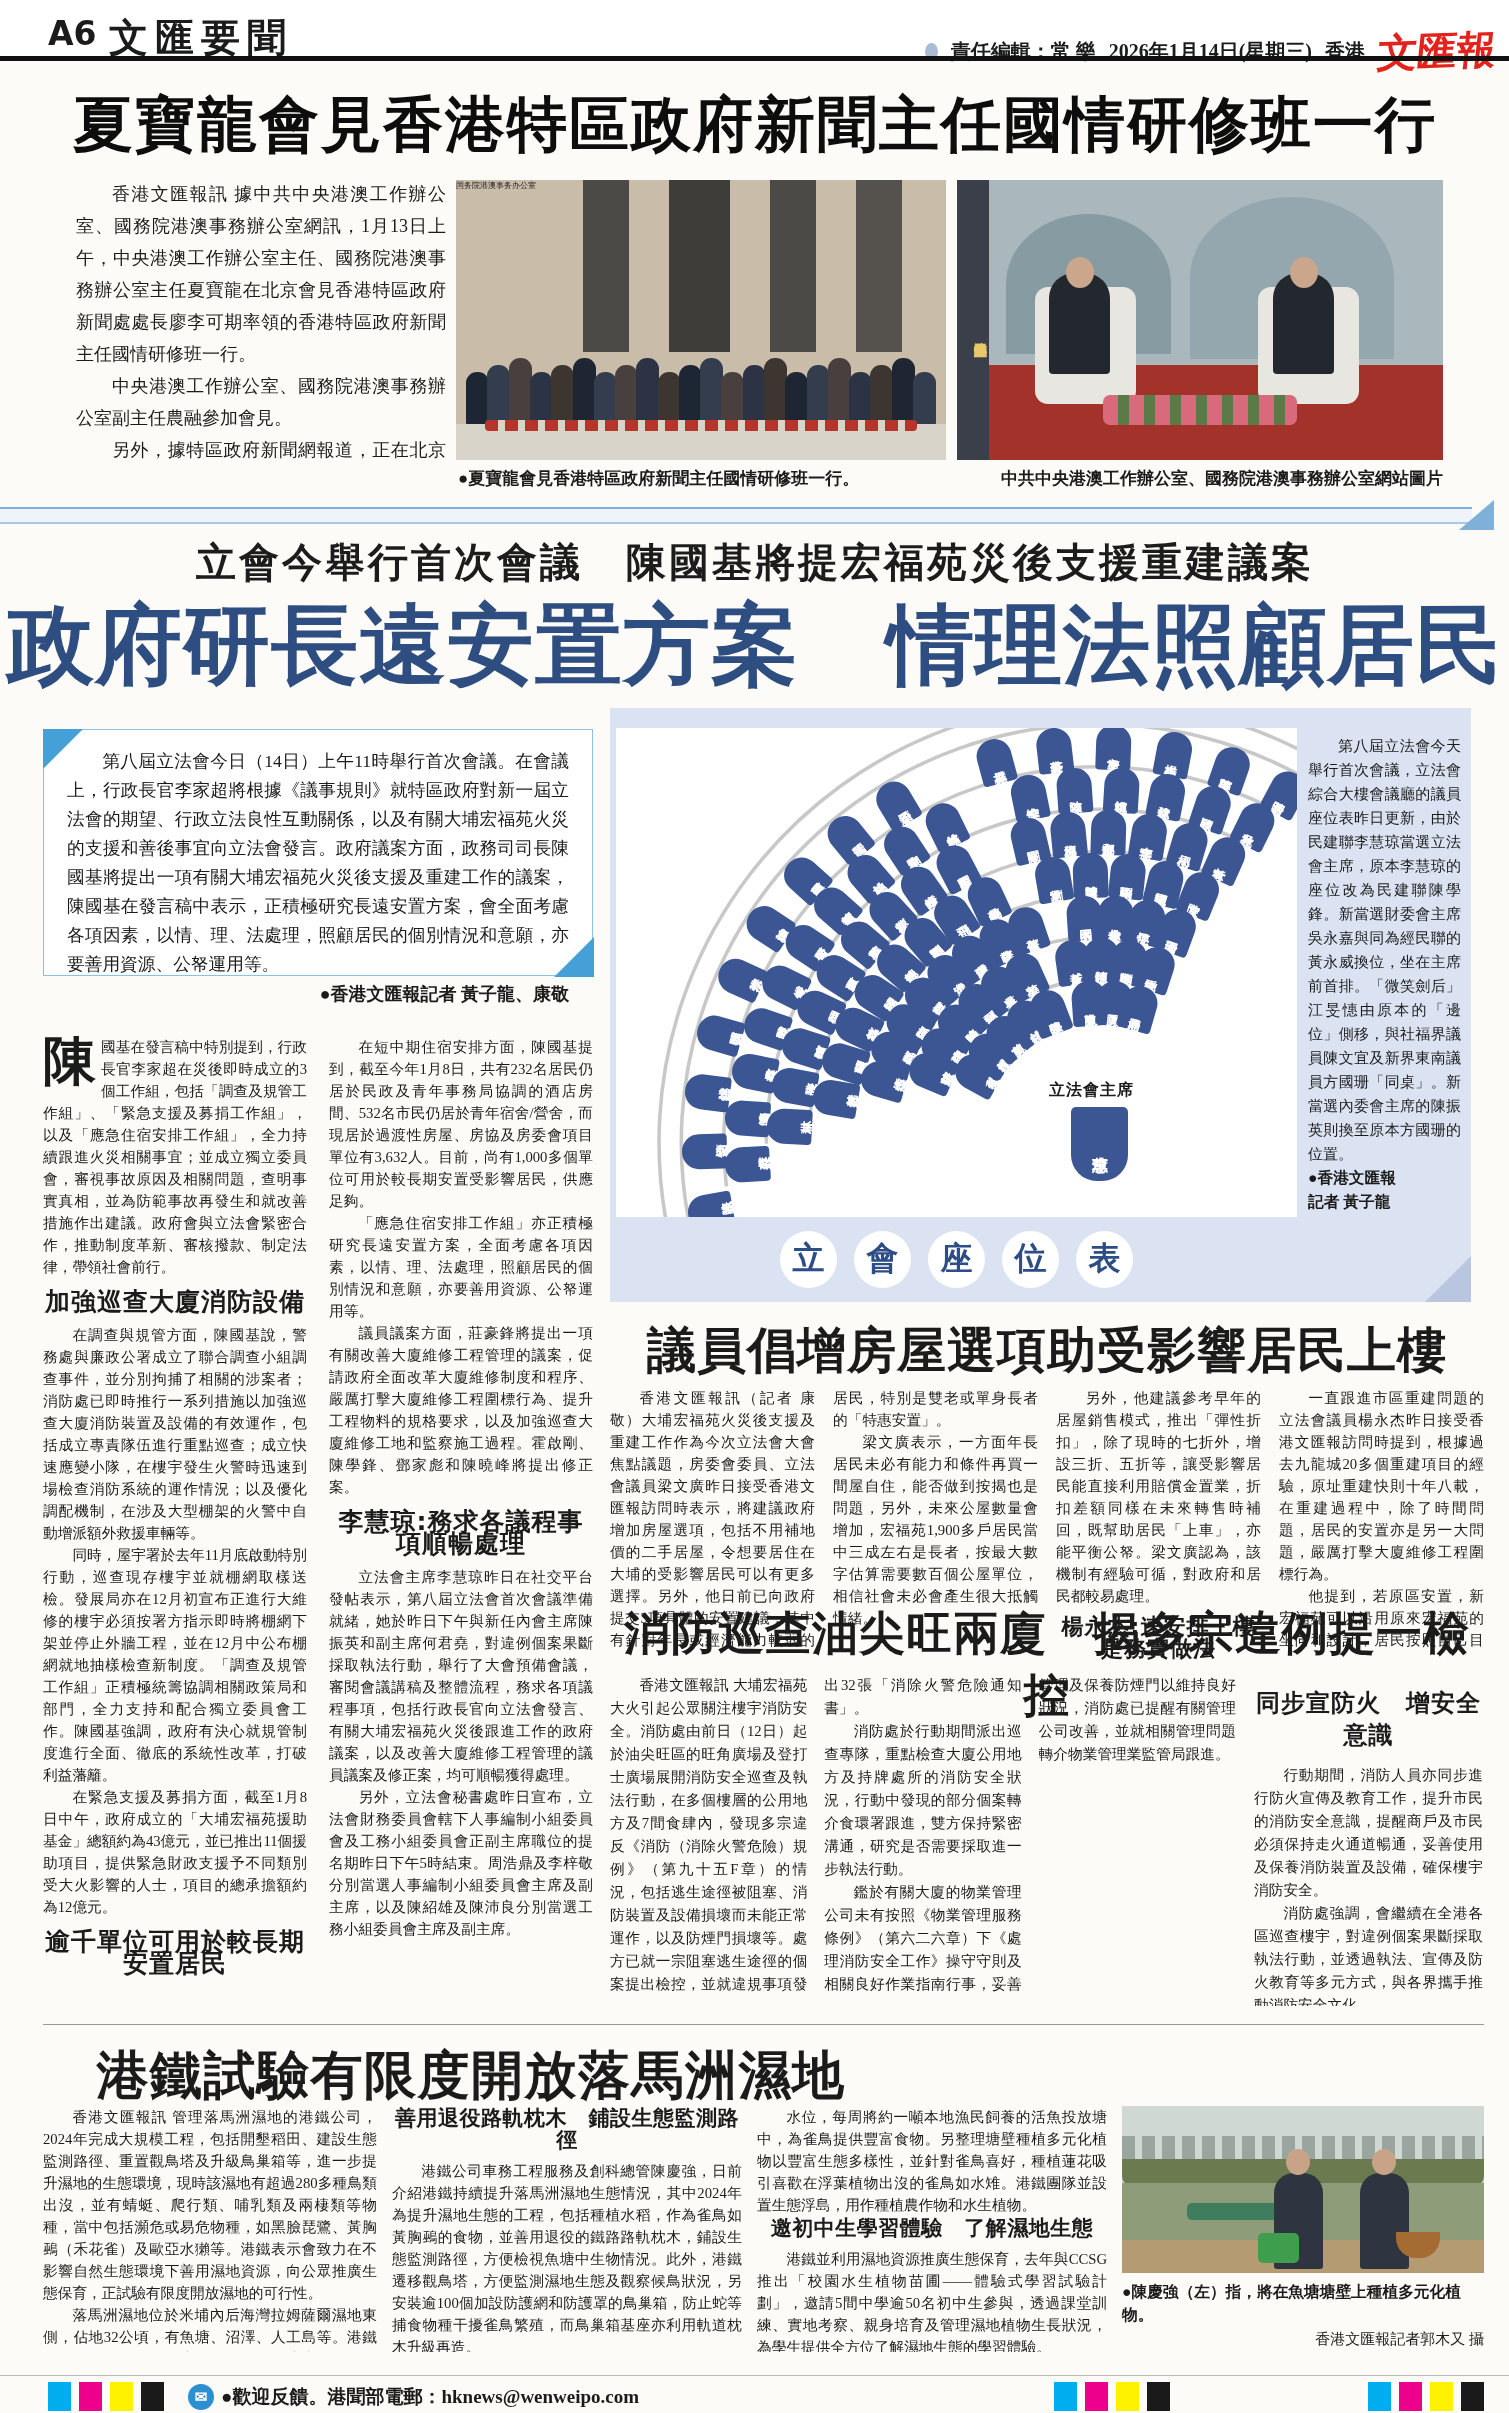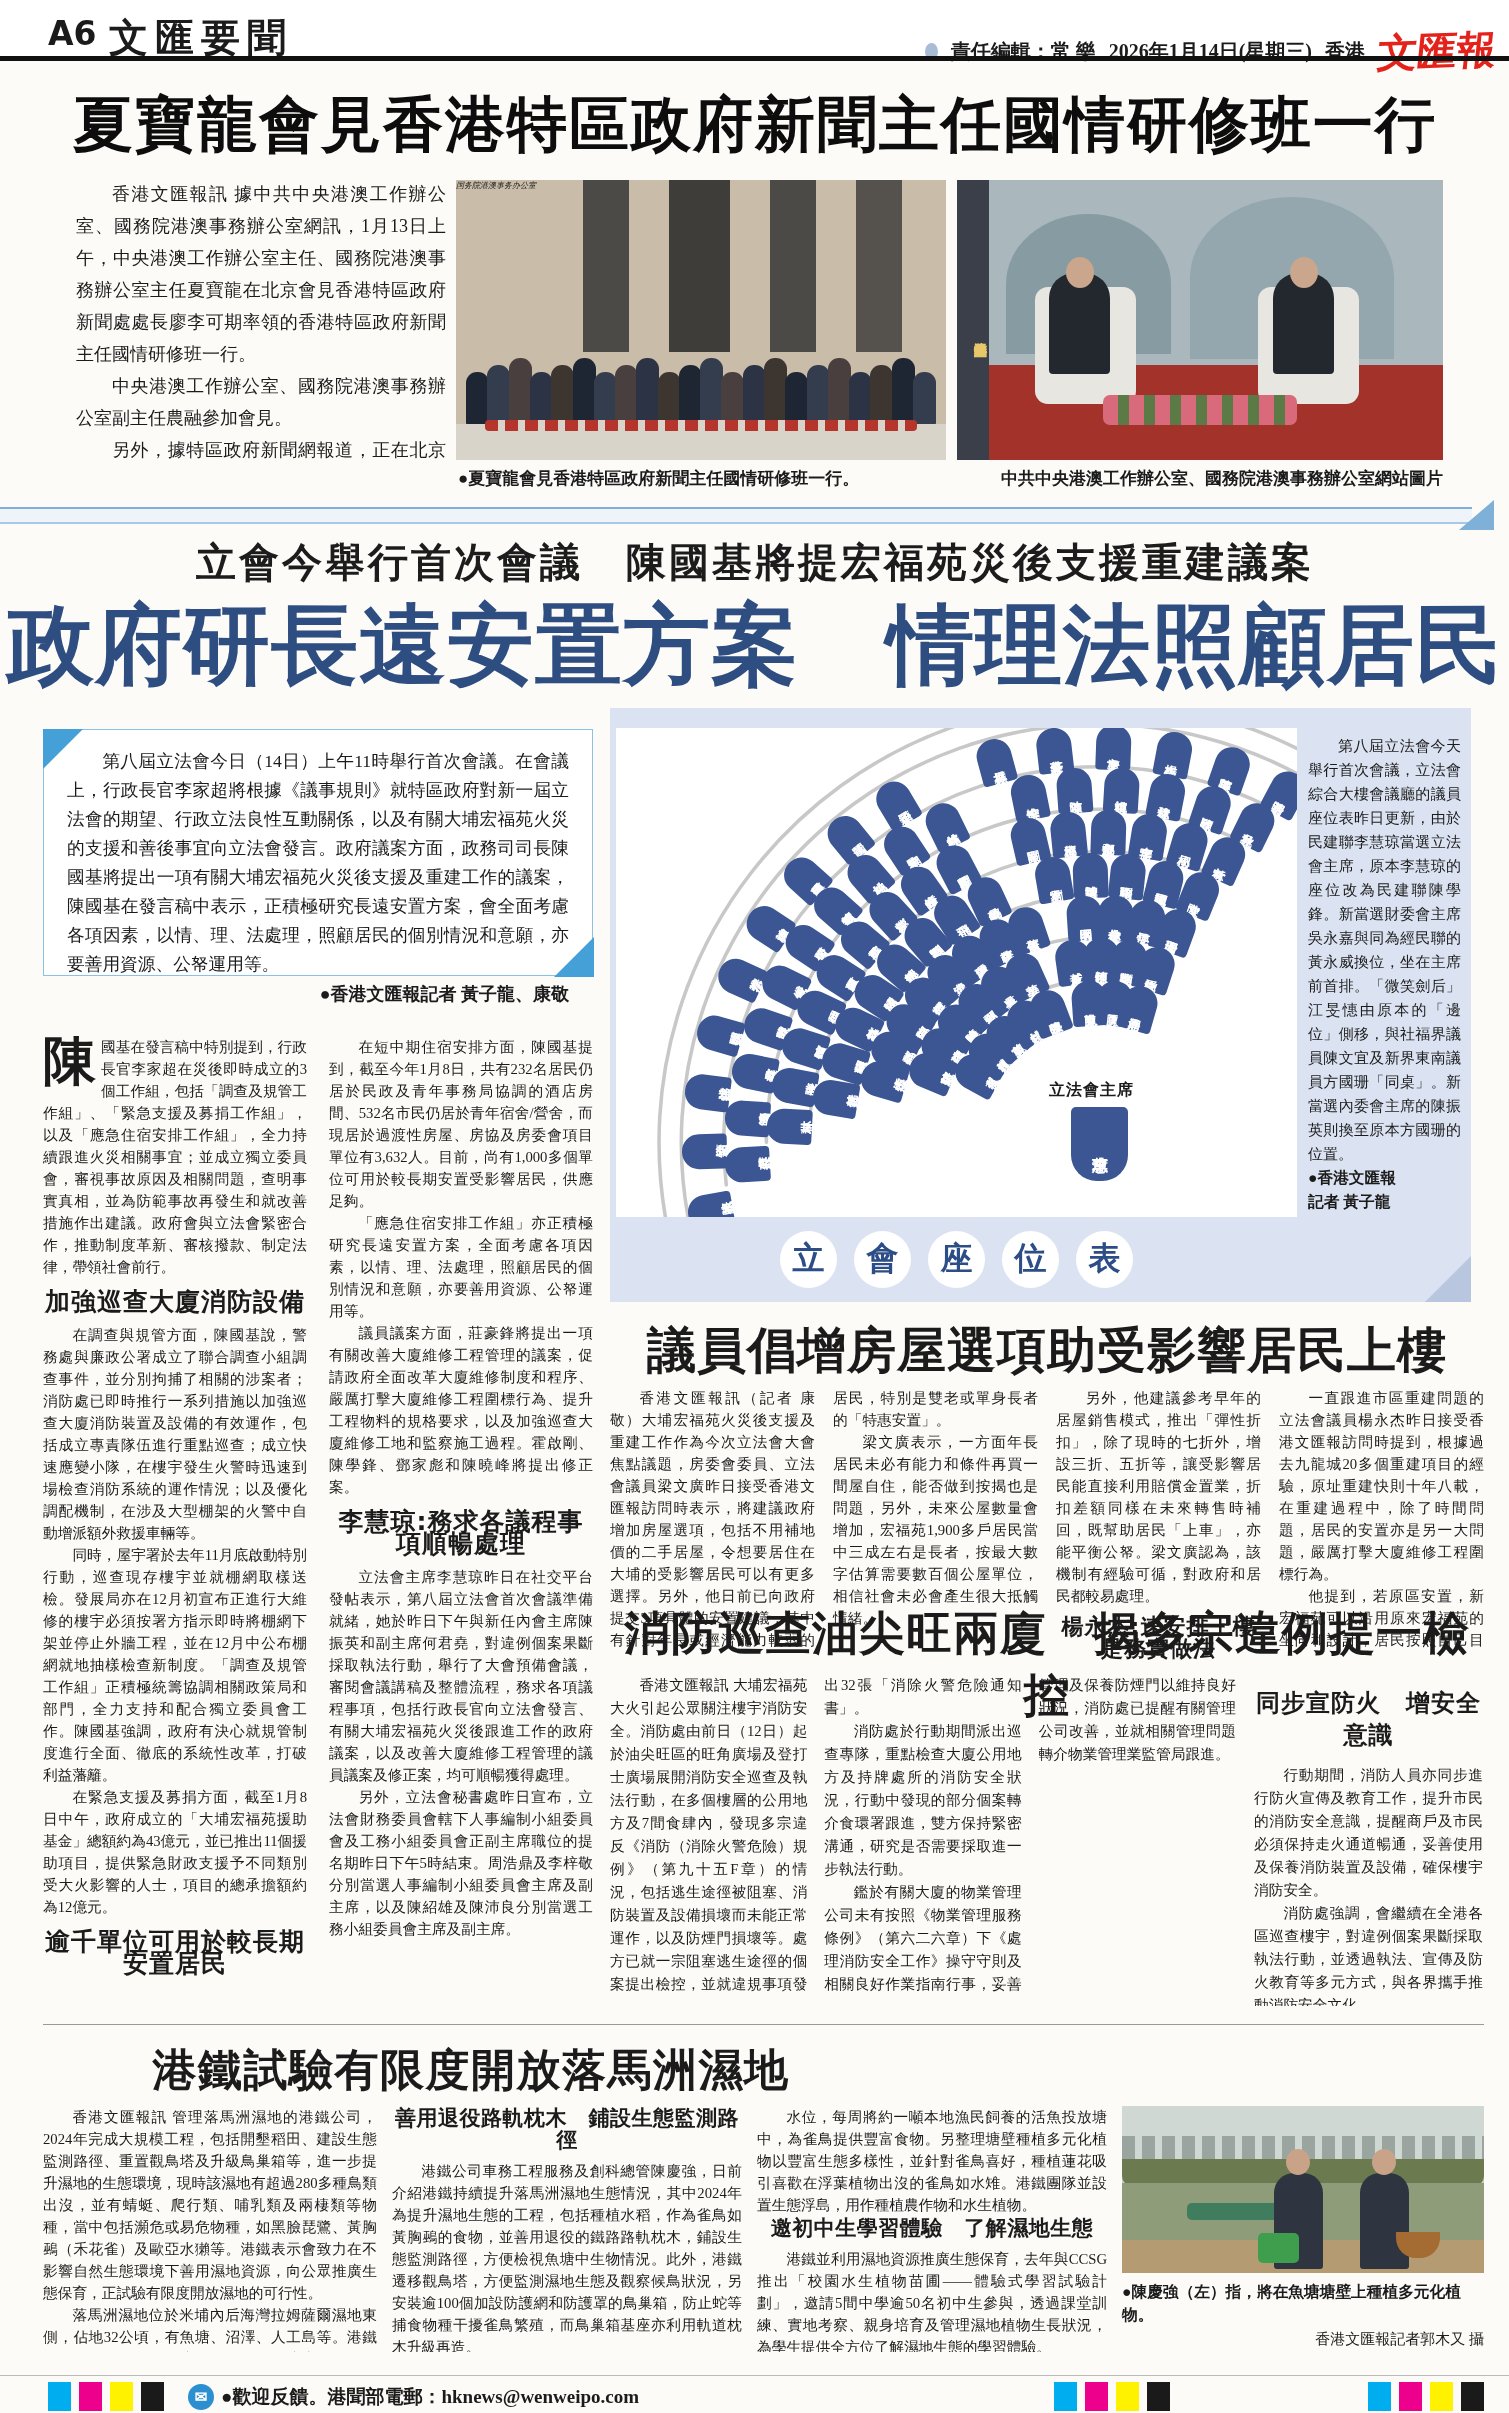--- a/index.html
+++ b/index.html
@@ -18,21 +18,21 @@
   .paper-logo{font-size:40px;font-weight:900;color:#e3231b;transform:skewX(-8deg) rotate(-2deg);
               font-family:"DejaVu Sans","Liberation Sans",sans-serif;letter-spacing:-1px;}
 
   
   .ta-headline{position:absolute;left:0;top:85px;width:100%;text-align:center;
                font-size:60px;font-weight:900;letter-spacing:2px;color:#0d0d0d;}
   .ta-body{position:absolute;left:76px;top:178px;width:370px;height:284px;
            font-size:18px;line-height:32px;text-align:justify;overflow:hidden;}
   .ta-body p{margin:0;text-indent:2em;}
   .photo{position:absolute;top:180px;height:280px;overflow:hidden;background:#b9b2a4;}
-  .photo-left{left:456px;width:490px;font-style:italic;}
+  .photo-left{left:456px;width:490px;}
   .photo-right{left:957px;width:486px;}
   
   .bld{position:absolute;inset:0;background:#c9bca9;}
   .crowd{position:absolute;left:0;bottom:35px;width:100%;height:91px;}
   .person{position:absolute;bottom:0;width:23px;height:61px;border-radius:11px 11px 2px 2px;}
   .ground{position:absolute;left:0;bottom:0;width:100%;height:36px;background:#d8d4c9;}
   .flowers{position:absolute;left:6%;bottom:29px;width:88%;height:11px;
            background:repeating-linear-gradient(90deg,#b5342c 0 13px,#d8d4c9 13px 20px);border-radius:4px;}
   
   .meet{position:absolute;inset:0;background:#aab7bd;}
@@ -122,21 +122,21 @@
         font-size:14.7px;line-height:23px;text-align:justify;}
   .a3-main p{margin:0;text-indent:2em;}
   .a3-side{position:absolute;left:1254px;top:1687px;width:229px;height:319px;overflow:hidden;}
   .a3-side h4{font-family:"DejaVu Sans","Liberation Sans",sans-serif;font-size:24px;font-weight:900;
         text-align:center;margin:0 0 13px;letter-spacing:1px;}
   .a3-side p{margin:0;font-size:14.7px;line-height:23px;text-align:justify;text-indent:2em;}
 
   
   .rule-h{position:absolute;left:43px;width:1441px;height:0;border-top:1.5px solid #9a9a9a;}
   .a4-headline{position:absolute;left:91px;top:2041px;width:760px;text-align:center;
-        font-size:44px;font-weight:900;letter-spacing:1.5px;}
+        font-size:52px;font-weight:900;letter-spacing:1.5px;}
   .a4-cols{position:absolute;left:43px;top:2106px;width:1441px;height:246px;display:flex;gap:15px;}
   .a4-col{overflow:hidden;font-size:14.7px;line-height:22px;text-align:justify;}
   .a4-col p{margin:0;text-indent:2em;}
   .a4-col h4{font-family:"DejaVu Sans","Liberation Sans",sans-serif;font-size:21px;font-weight:900;
         text-align:center;margin:1px 0 9px;letter-spacing:0.5px;}
   .a4-c1{width:334px;}
   .a4-c2{width:350px;}
   .a4-c3{width:350px;}
   .a4-photo-wrap{width:362px;position:relative;}
   .a4-photo{position:relative;width:362px;height:167px;background:#c6cdc3;overflow:hidden;}

